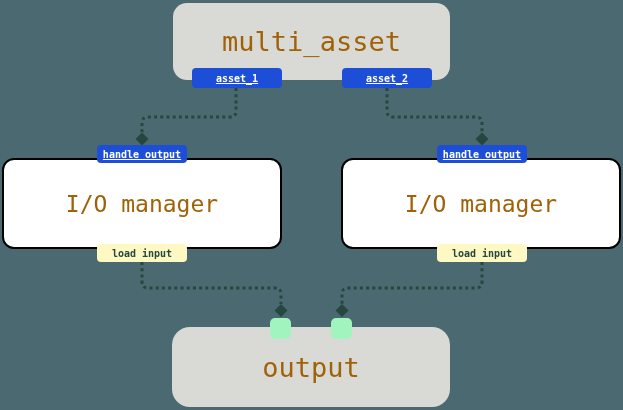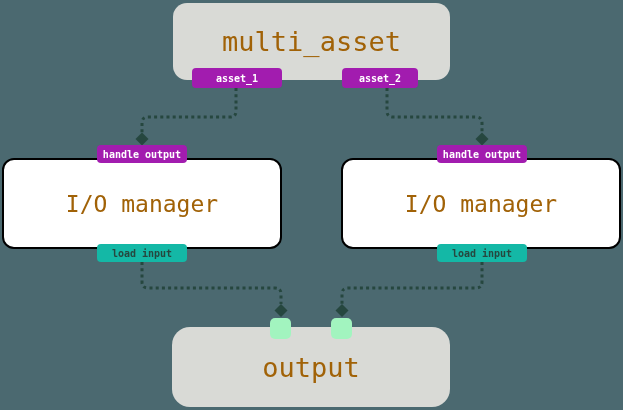--- a/index.html
+++ b/index.html
@@ -51,25 +51,25 @@
     position: absolute;
     z-index: 3;
     display: flex;
     align-items: center;
     justify-content: center;
     font-size: 10px;
     font-weight: bold;
     border-radius: 4px;
     box-sizing: border-box;
   }
-  .badge-purple { background: #a21caf; color: #ffffff; }
-  .badge-mint   { background: #14b8a6; color: #26473f; }
+  .badge-purple { background: #1d4ed8; color: #ffffff; text-decoration: underline; }
+  .badge-mint   { background: #fef9c3; color: #26473f; }
 
   .badge-asset1 { left: 192px; top: 68px;  width: 90px; height: 20px; }
-  .badge-asset2 { left: 342px; top: 68px;  width: 76px; height: 20px; }
+  .badge-asset2 { left: 342px; top: 68px;  width: 90px; height: 20px; }
 
   .badge-handle-left  { left: 97px;  top: 145px; width: 90px; height: 18px; }
   .badge-handle-right { left: 437px; top: 145px; width: 90px; height: 18px; }
   .badge-load-left    { left: 97px;  top: 244px; width: 90px; height: 18px; }
   .badge-load-right   { left: 437px; top: 244px; width: 90px; height: 18px; }
 
   
   .input-square {
     position: absolute;
     z-index: 3;

